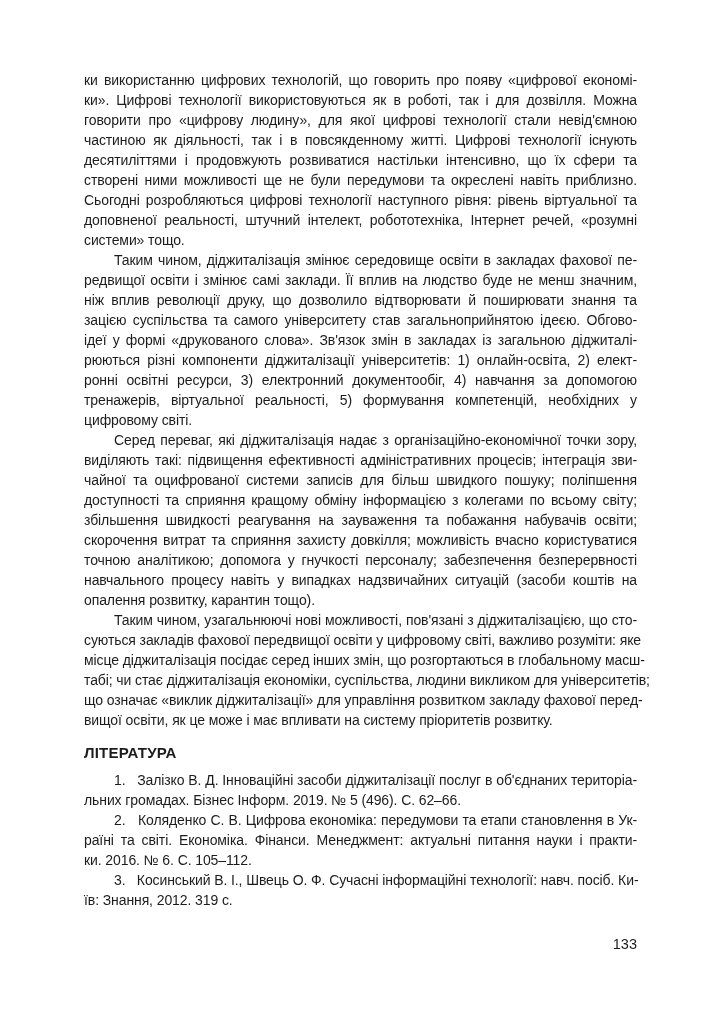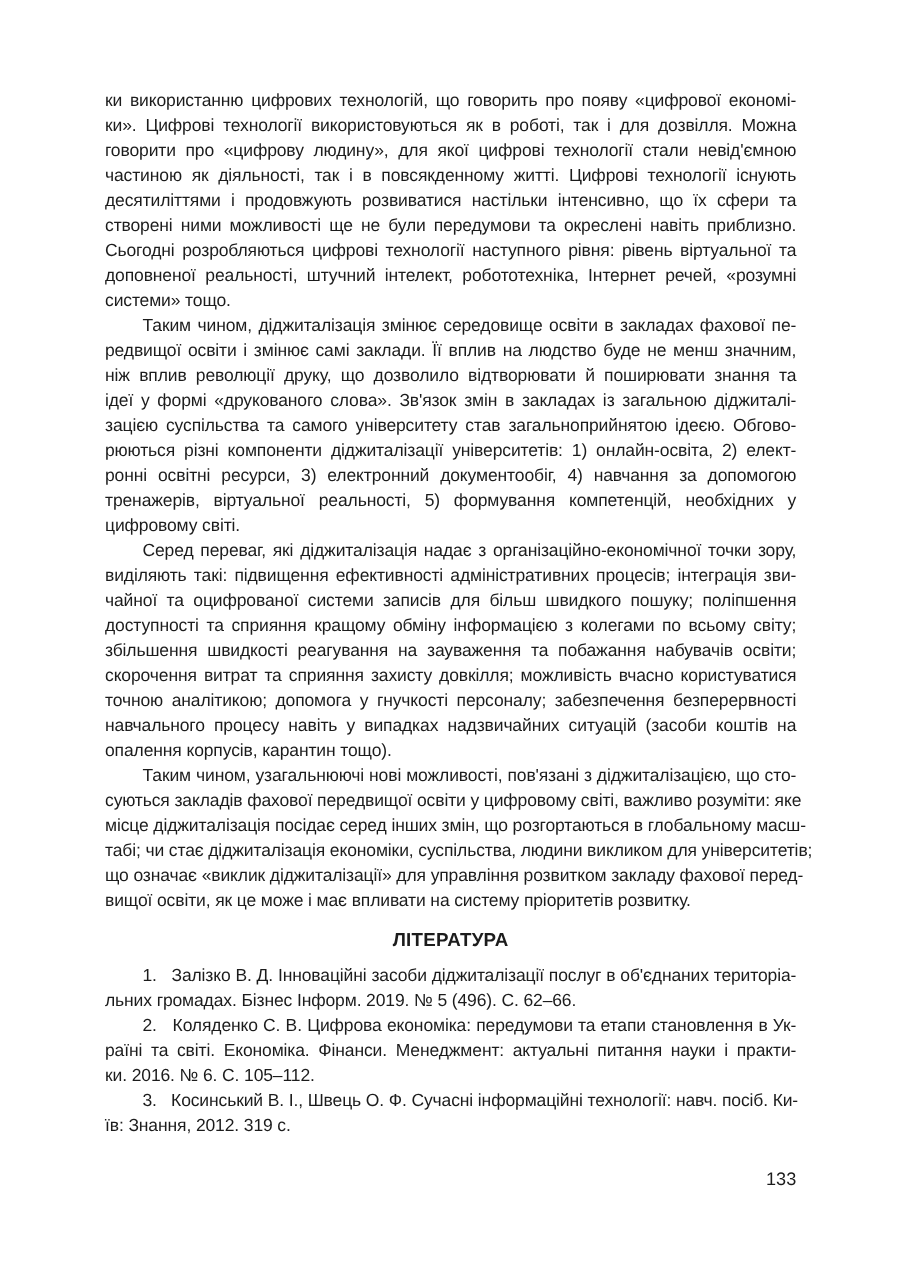--- a/index.html
+++ b/index.html
@@ -37,21 +37,21 @@
   .line.ind {
     padding-left: 30px;
   }
   .it {
   }
   .lit-heading {
     margin: 13px 0 7px 0;
     font-size: 15px;
     font-weight: bold;
     line-height: 20px;
-    text-align: center;
+    text-align: left;
     letter-spacing: 0.2px;
   }
   .page-number {
     position: absolute;
     left: 84px;
     top: 934px;
     width: 553px;
     text-align: right;
     font-size: 14.5px;
     line-height: 20px;
@@ -68,35 +68,35 @@
         <div class="line">говорити про «цифрову людину», для якої цифрові технології стали невід'ємною</div>
         <div class="line">частиною як діяльності, так і в повсякденному житті. Цифрові технології існують</div>
         <div class="line">десятиліттями і продовжують розвиватися настільки інтенсивно, що їх сфери та</div>
         <div class="line">створені ними можливості ще не були передумови та окреслені навіть приблизно.</div>
         <div class="line">Сьогодні розробляються цифрові технології наступного рівня: рівень віртуальної та</div>
         <div class="line">доповненої реальності, штучний інтелект, робототехніка, Інтернет речей, «розумні</div>
         <div class="line last">системи» тощо.</div>
         <div class="line ind">Таким чином, діджиталізація змінює середовище освіти в закладах фахової пе-</div>
         <div class="line">редвищої освіти і змінює самі заклади. Її вплив на людство буде не менш значним,</div>
         <div class="line">ніж вплив революції друку, що дозволило відтворювати й поширювати знання та</div>
+        <div class="line">зацією суспільства та самого університету став загальноприйнятою ідеєю. Обгово-</div>
         <div class="line">ідеї у формі «друкованого слова». Зв'язок змін в закладах із загальною діджиталі-</div>
-        <div class="line">зацією суспільства та самого університету став загальноприйнятою ідеєю. Обгово-</div>
         <div class="line">рюються різні компоненти діджиталізації університетів: 1) онлайн-освіта, 2) елект-</div>
         <div class="line">ронні освітні ресурси, 3) електронний документообіг, 4) навчання за допомогою</div>
         <div class="line">тренажерів, віртуальної реальності, 5) формування компетенцій, необхідних у</div>
         <div class="line last">цифровому світі.</div>
         <div class="line ind">Серед переваг, які діджиталізація надає з організаційно-економічної точки зору,</div>
         <div class="line">виділяють такі: підвищення ефективності адміністративних процесів; інтеграція зви-</div>
         <div class="line">чайної та оцифрованої системи записів для більш швидкого пошуку; поліпшення</div>
         <div class="line">доступності та сприяння кращому обміну інформацією з колегами по всьому світу;</div>
         <div class="line">збільшення швидкості реагування на зауваження та побажання набувачів освіти;</div>
         <div class="line">скорочення витрат та сприяння захисту довкілля; можливість вчасно користуватися</div>
         <div class="line">точною аналітикою; допомога у гнучкості персоналу; забезпечення безперервності</div>
         <div class="line">навчального процесу навіть у випадках надзвичайних ситуацій (засоби коштів на</div>
-        <div class="line last">опалення корпусів, карантин тощо).</div>
+        <div class="line last">опалення розвитку, карантин тощо).</div>
         <div class="line ind">Таким чином, узагальнюючі нові можливості, пов'язані з діджиталізацією, що сто-</div>
         <div class="line">суються закладів фахової передвищої освіти у цифровому світі, важливо розуміти: яке</div>
         <div class="line">місце діджиталізація посідає серед інших змін, що розгортаються в глобальному масш-</div>
         <div class="line">табі; чи стає діджиталізація економіки, суспільства, людини викликом для університетів;</div>
         <div class="line">що означає «виклик діджиталізації» для управління розвитком закладу фахової перед-</div>
         <div class="line last">вищої освіти, як це може і має впливати на систему пріоритетів розвитку.</div>
       </div>
     <h2 class="lit-heading">ЛІТЕРАТУРА</h2>
     <div id="references-list">
         <div class="line ind"><span>1.&nbsp;&nbsp;&nbsp;Залізко В. Д. Інноваційні засоби діджиталізації послуг в об'єднаних територіа-</span></div>

